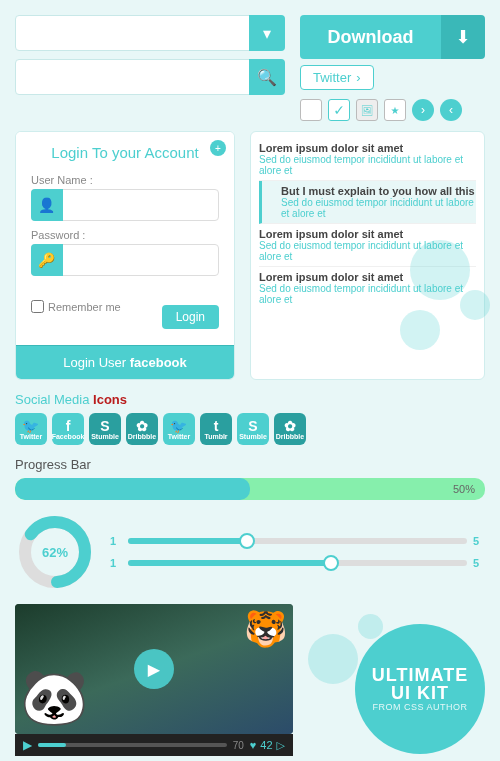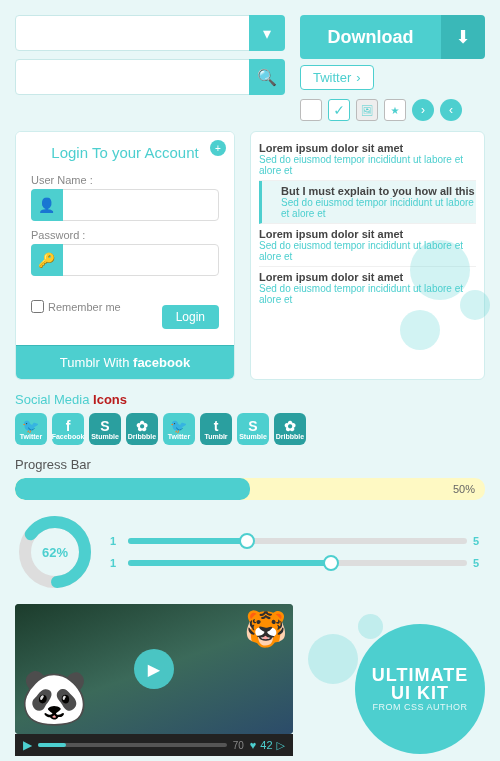--- a/index.html
+++ b/index.html
@@ -430,21 +430,21 @@
       margin-bottom: 12px;
     }
 
     .section-title {
       font-size: 13px;
       color: #555;
       margin-bottom: 6px;
     }
 
     .progress-bar-wrap {
-      background: #fef9c3;
+      background: #86efac;
       border-radius: 10px;
       height: 22px;
       position: relative;
       overflow: hidden;
     }
 
     .progress-bar-fill {
       background: #4dcfcf;
       height: 100%;
       border-radius: 10px;
@@ -729,21 +729,21 @@
           </div>
           <div class="login-footer-row">
             <label class="remember-label">
               <input type="checkbox" style="">
               <span>Remember me</span>
             </label>
             <button class="login-btn">Login</button>
           </div>
         </div>
         <div class="facebook-btn">
-          <span>Tumblr With </span><span class="fb-bold">facebook</span>
+          <span>Login User </span><span class="fb-bold">facebook</span>
         </div>
       </div>
 
       <div class="tabs-box">
         <div class="tab-content">
           <div class="tab-list-item">
             <div class="tab-item-title">Lorem ipsum dolor sit amet</div>
             <div class="tab-item-desc">Sed do eiusmod tempor incididunt ut labore et alore et</div>
           </div>
           <div class="tab-list-item tab-item-highlight">

